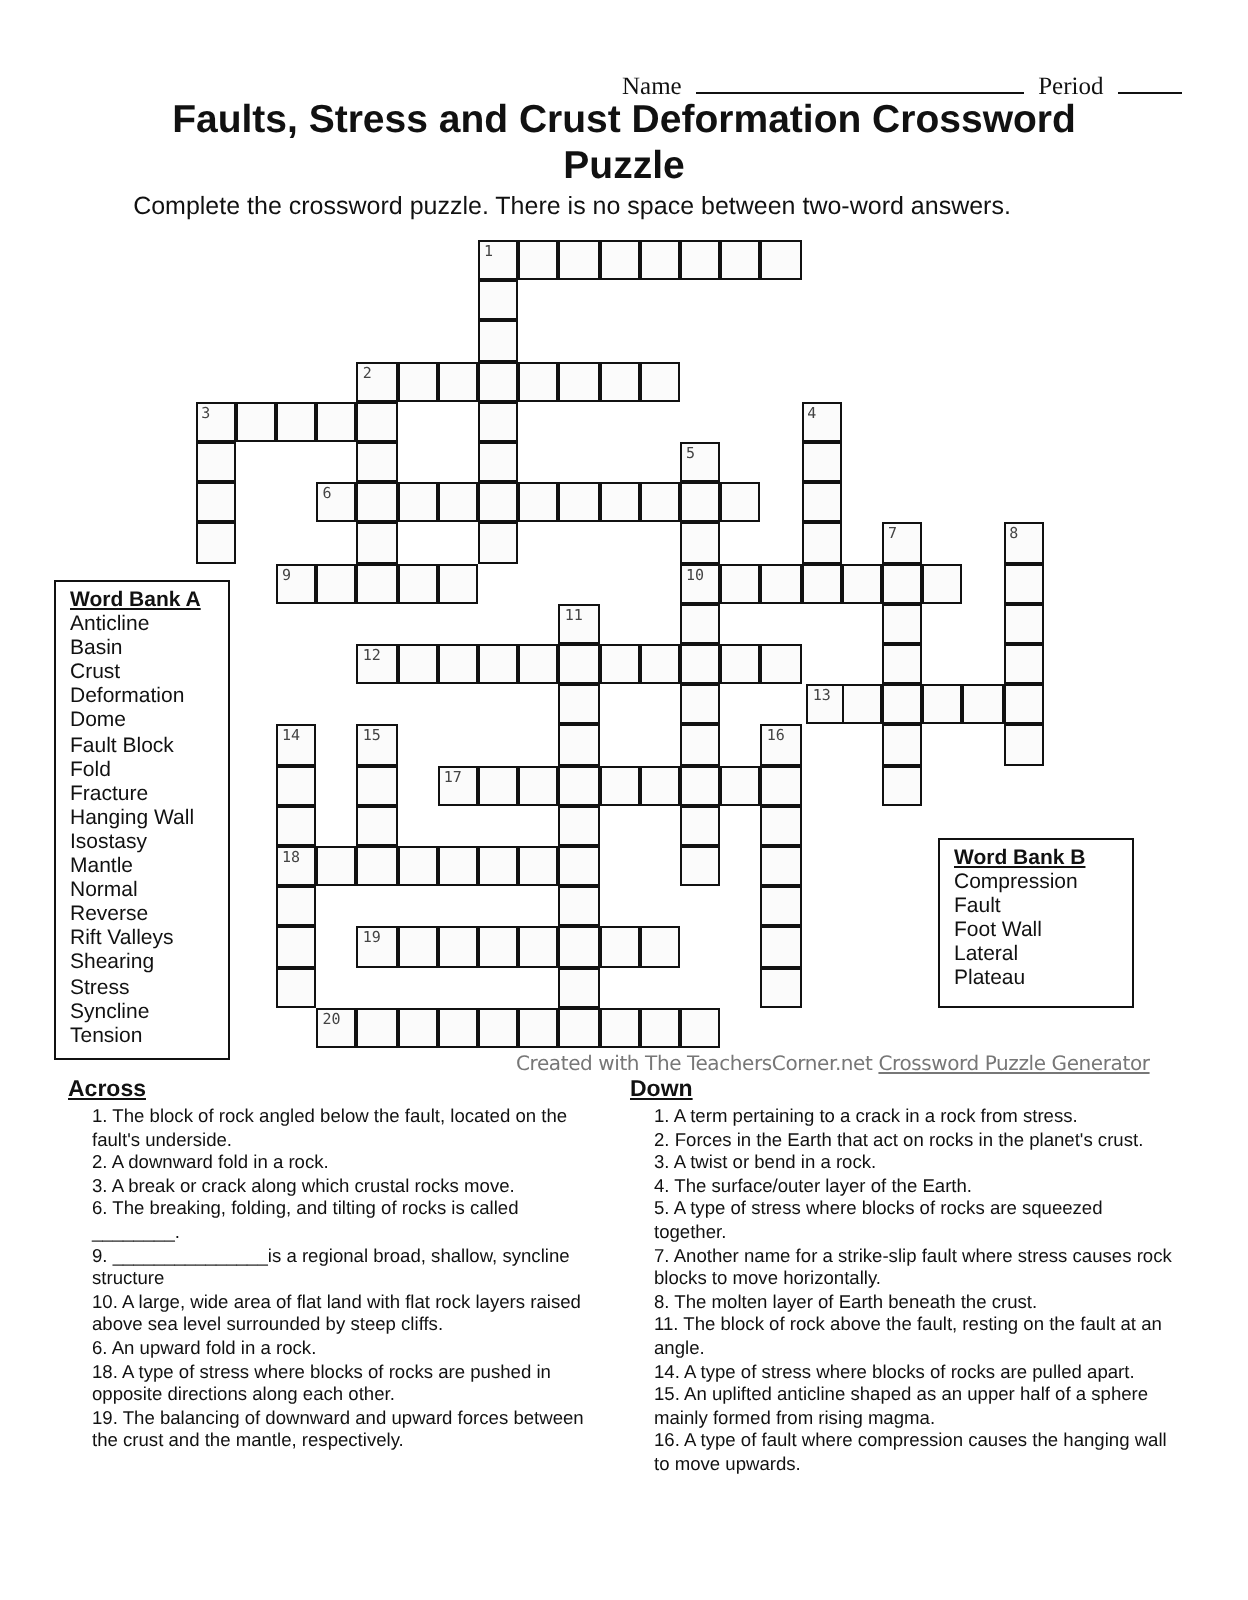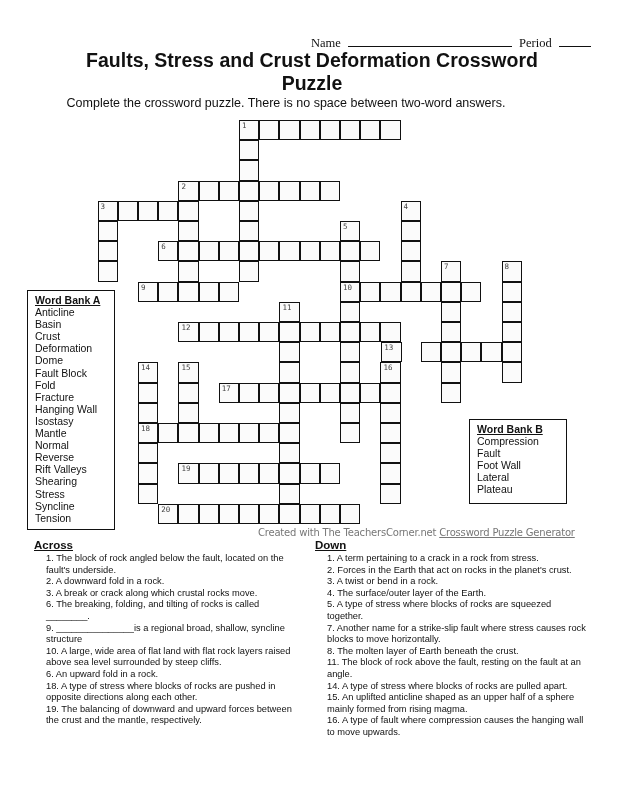--- a/index.html
+++ b/index.html
@@ -154,21 +154,21 @@
       <span class="num">12</span>
     </div>
     <div class="cell" style="left: 199.3px; top: 322.7px;"></div>
     <div class="cell" style="left: 219.5px; top: 322.7px;"></div>
     <div class="cell" style="left: 239.7px; top: 322.7px;"></div>
     <div class="cell" style="left: 259.9px; top: 322.7px;"></div>
     <div class="cell" style="left: 300.3px; top: 322.7px;"></div>
     <div class="cell" style="left: 320.5px; top: 322.7px;"></div>
     <div class="cell" style="left: 360.9px; top: 322.7px;"></div>
     <div class="cell" style="left: 381.1px; top: 322.7px;"></div>
-    <div class="cell" style="left: 382px; top: 342.9px;">
+    <div class="cell" style="left: 404px; top: 342.9px;">
       <span class="num">13</span>
     </div>
     <div class="cell" style="left: 421.5px; top: 342.9px;"></div>
     <div class="cell" style="left: 461.9px; top: 342.9px;"></div>
     <div class="cell" style="left: 482.1px; top: 342.9px;"></div>
     <div class="cell" style="left: 138.7px; top: 363.1px; text-decoration: underline;">
       <span class="num">14</span>
     </div>
     <div class="cell" style="left: 138.7px; top: 383.3px;"></div>
     <div class="cell" style="left: 138.7px; top: 403.5px;"></div>

